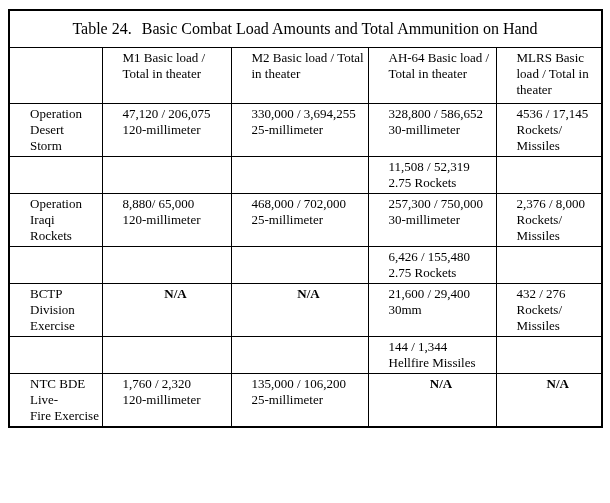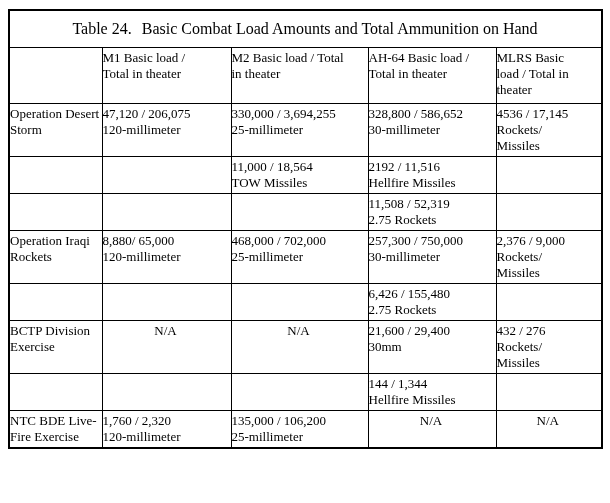--- a/index.html
+++ b/index.html
@@ -21,39 +21,40 @@
     left: 8px;
     top: 9px;
     width: 593px;
     border-collapse: collapse;
     table-layout: fixed;
     border: 2px solid #000000;
   }
   table.doc-table td {
     border: 1px solid #000000;
     vertical-align: top;
-    padding: 2px 2px 2px 0;
+    padding: 2px 2px 2px 20px;
     font-size: 13px;
     line-height: 16px;
     white-space: pre-line;
     overflow: hidden;
   }
   tr.title-row td {
     text-align: center;
     font-size: 16px;
     line-height: 20px;
     padding: 8px 3px 6px 2px;
     white-space: normal;
   }
   tr.title-row .title-rest {
     margin-left: 10px;
   }
   td.center {
     text-align: center;
     padding-left: 2px;
+    font-weight: bold;
   }
 </style>
 </head>
 <body>
 
 <div class="page">
   <table class="doc-table">
     <colgroup>
       <col style="width:93px">
       <col style="width:129px">
@@ -87,49 +88,40 @@
 120-millimeter</td>
       <td>330,000 / 3,694,255
 25-millimeter</td>
       <td>328,800 / 586,652
 30-millimeter</td>
       <td>4536 / 17,145
 Rockets/
 Missiles</td>
     </tr>
 
-    <tr style="height:33px">
-      <td></td>
-      <td></td>
-      <td>11,000 / 18,564
-TOW Missiles</td>
-      <td>2192 / 11,516
-Hellfire Missiles</td>
-      <td></td>
-    </tr>
 
     <tr style="height:32px">
       <td></td>
       <td></td>
       <td></td>
       <td>11,508 / 52,319
 2.75 Rockets</td>
       <td></td>
     </tr>
 
     <tr style="height:45px">
       <td>Operation Iraqi
 Rockets</td>
       <td>8,880/ 65,000
 120-millimeter</td>
       <td>468,000 / 702,000
 25-millimeter</td>
       <td>257,300 / 750,000
 30-millimeter</td>
-      <td>2,376 / 9,000
+      <td>2,376 / 8,000
 Rockets/
 Missiles</td>
     </tr>
 
 
     <tr style="height:31px">
       <td></td>
       <td></td>
       <td></td>
       <td>6,426 / 155,480

